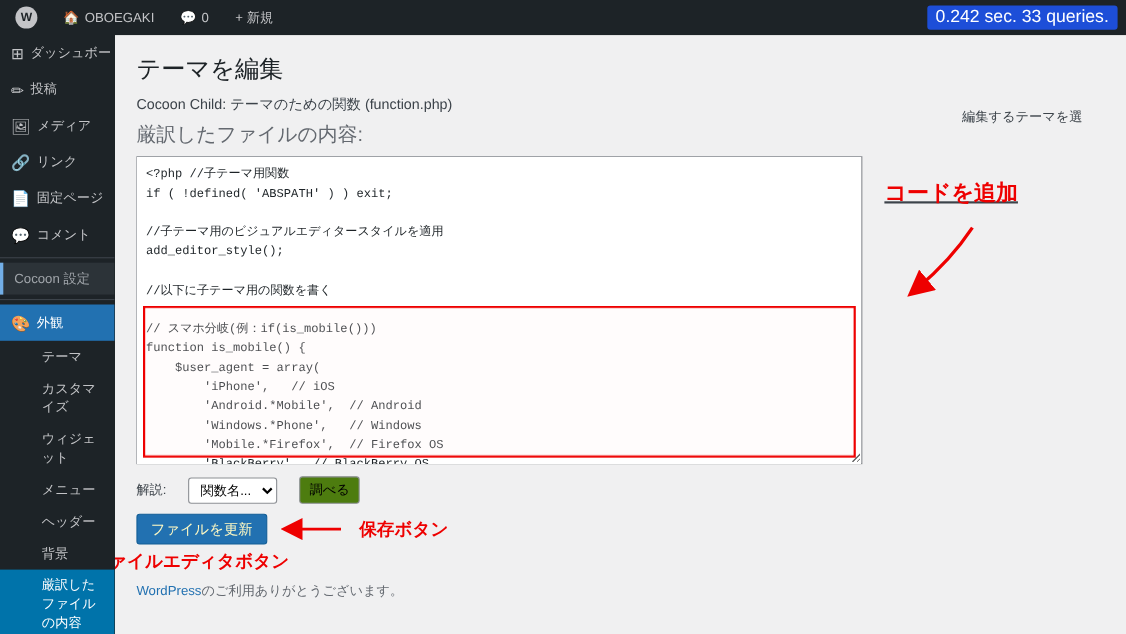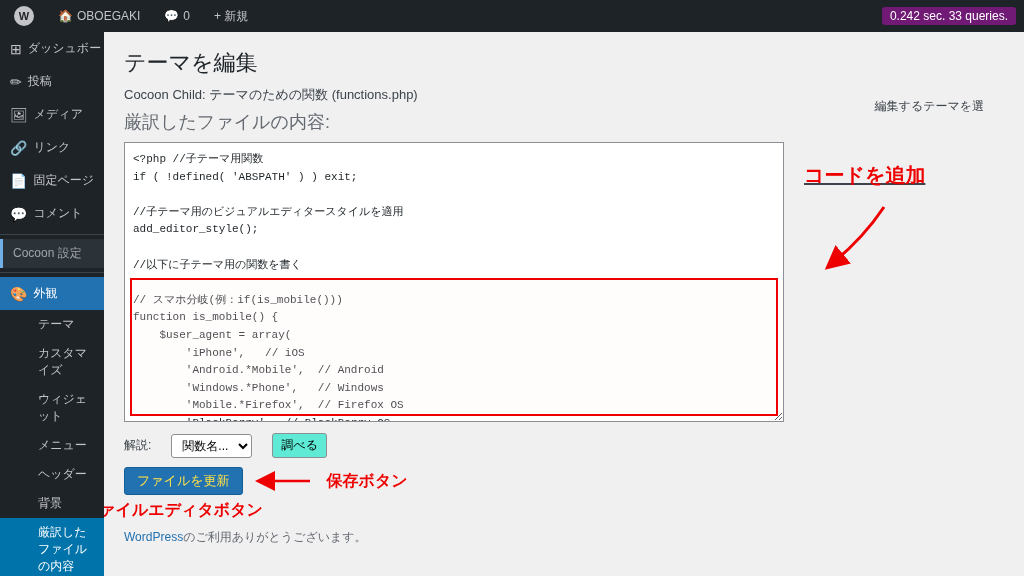--- a/index.html
+++ b/index.html
@@ -14,21 +14,21 @@
       align-items: center;
       padding: 0 8px;
       gap: 12px;
       flex-shrink: 0;
     }
     .admin-bar-item {
       display: flex; align-items: center; gap: 4px; font-size: 12px; color: #c3c4c7; cursor: pointer; padding: 0 6px; height: 100%;
     }
     .wp-logo { width: 20px; height: 20px; background: #c3c4c7; border-radius: 50%; display: flex; align-items: center; justify-content: center; font-weight: bold; font-size: 11px; color: #1d2327; }
     .admin-bar-right { margin-left: auto; display: flex; align-items: center; }
-    .perf-badge { background: #701a75; color: #fff; padding: 2px 8px; border-radius: 3px; font-size: 12px; margin-left: 24px; }
+    .perf-badge { background: #1d4ed8; color: #fff; padding: 2px 8px; border-radius: 3px; font-size: 16px; margin-left: 24px; }
 
     
     .main-wrapper { display: flex; flex: 1; overflow: hidden; }
 
     
     .sidebar {
       width: 104px;
       background: #1d2327;
       color: #c3c4c7;
       overflow-y: auto;
@@ -56,22 +56,22 @@
 
     .page-title { font-size: 22px; font-weight: 400; color: #1d2327; margin-bottom: 8px; }
     .page-subtitle { font-size: 13px; color: #3c434a; margin-bottom: 6px; }
     .file-label { font-size: 18px; color: #646970; margin-bottom: 8px; }
 
     
     .editor-bottom { margin-top: 8px; }
     .editor-bottom-row { display: flex; align-items: center; gap: 20px; margin-bottom: 8px; }
     .label-text { font-size: 12px; }
     .func-select { padding: 3px 6px; font-size: 12px; border: 1px solid #8c8f94; background: #fff; border-radius: 3px; }
-    .lookup-btn { padding: 3px 8px; font-size: 12px; background: #5eead4; border: 1px solid #8c8f94; border-radius: 3px; cursor: pointer; }
-    .save-btn { padding: 4px 12px; font-size: 13px; background: #2271b1; color: #fde047; border: 1px solid #135e96; border-radius: 3px; cursor: pointer; }
+    .lookup-btn { padding: 3px 8px; font-size: 12px; background: #4d7c0f; border: 1px solid #8c8f94; border-radius: 3px; cursor: pointer; }
+    .save-btn { padding: 4px 12px; font-size: 13px; background: #2271b1; color: #fef9c3; border: 1px solid #135e96; border-radius: 3px; cursor: pointer; }
 
     .wp-footer { font-size: 12px; color: #646970; margin-top: 8px; }
     .wp-footer a { color: #2271b1; text-decoration: none; }
 
     .content-inner {
       position: relative;
     }
 
     .bottom-annotation {
       display: flex;
@@ -171,21 +171,21 @@
     <div class="submenu-item active">
       <span>厳訳したファイルの内容</span>
     </div>
 
   </div>
 
   <div class="content-area">
     <div class="content-inner">
 
       <h1 class="page-title">テーマを編集</h1>
-      <div class="page-subtitle">Cocoon Child: テーマのための関数 (functions.php)</div>
+      <div class="page-subtitle">Cocoon Child: テーマのための関数 (function.php)</div>
       <div class="file-label">厳訳したファイルの内容:</div>
 
       <div style="position:absolute; right:20px; top:50px; font-size:12px; color:#3c434a;">
         <span>編集するテーマを選</span>
       </div>
 
       <div style="display:flex; gap:0; position:relative;">
 
         <div style="flex:1; position:relative;">
           <textarea style="width: 100%; height: 280px; font-family: &quot;Courier New&quot;, monospace; font-size: 11px; line-height: 1.6; border: 1px solid rgb(140, 143, 148); padding: 8px; background: rgb(255, 255, 255); resize: vertical; color: rgb(29, 35, 39);">&lt;?php //子テーマ用関数

